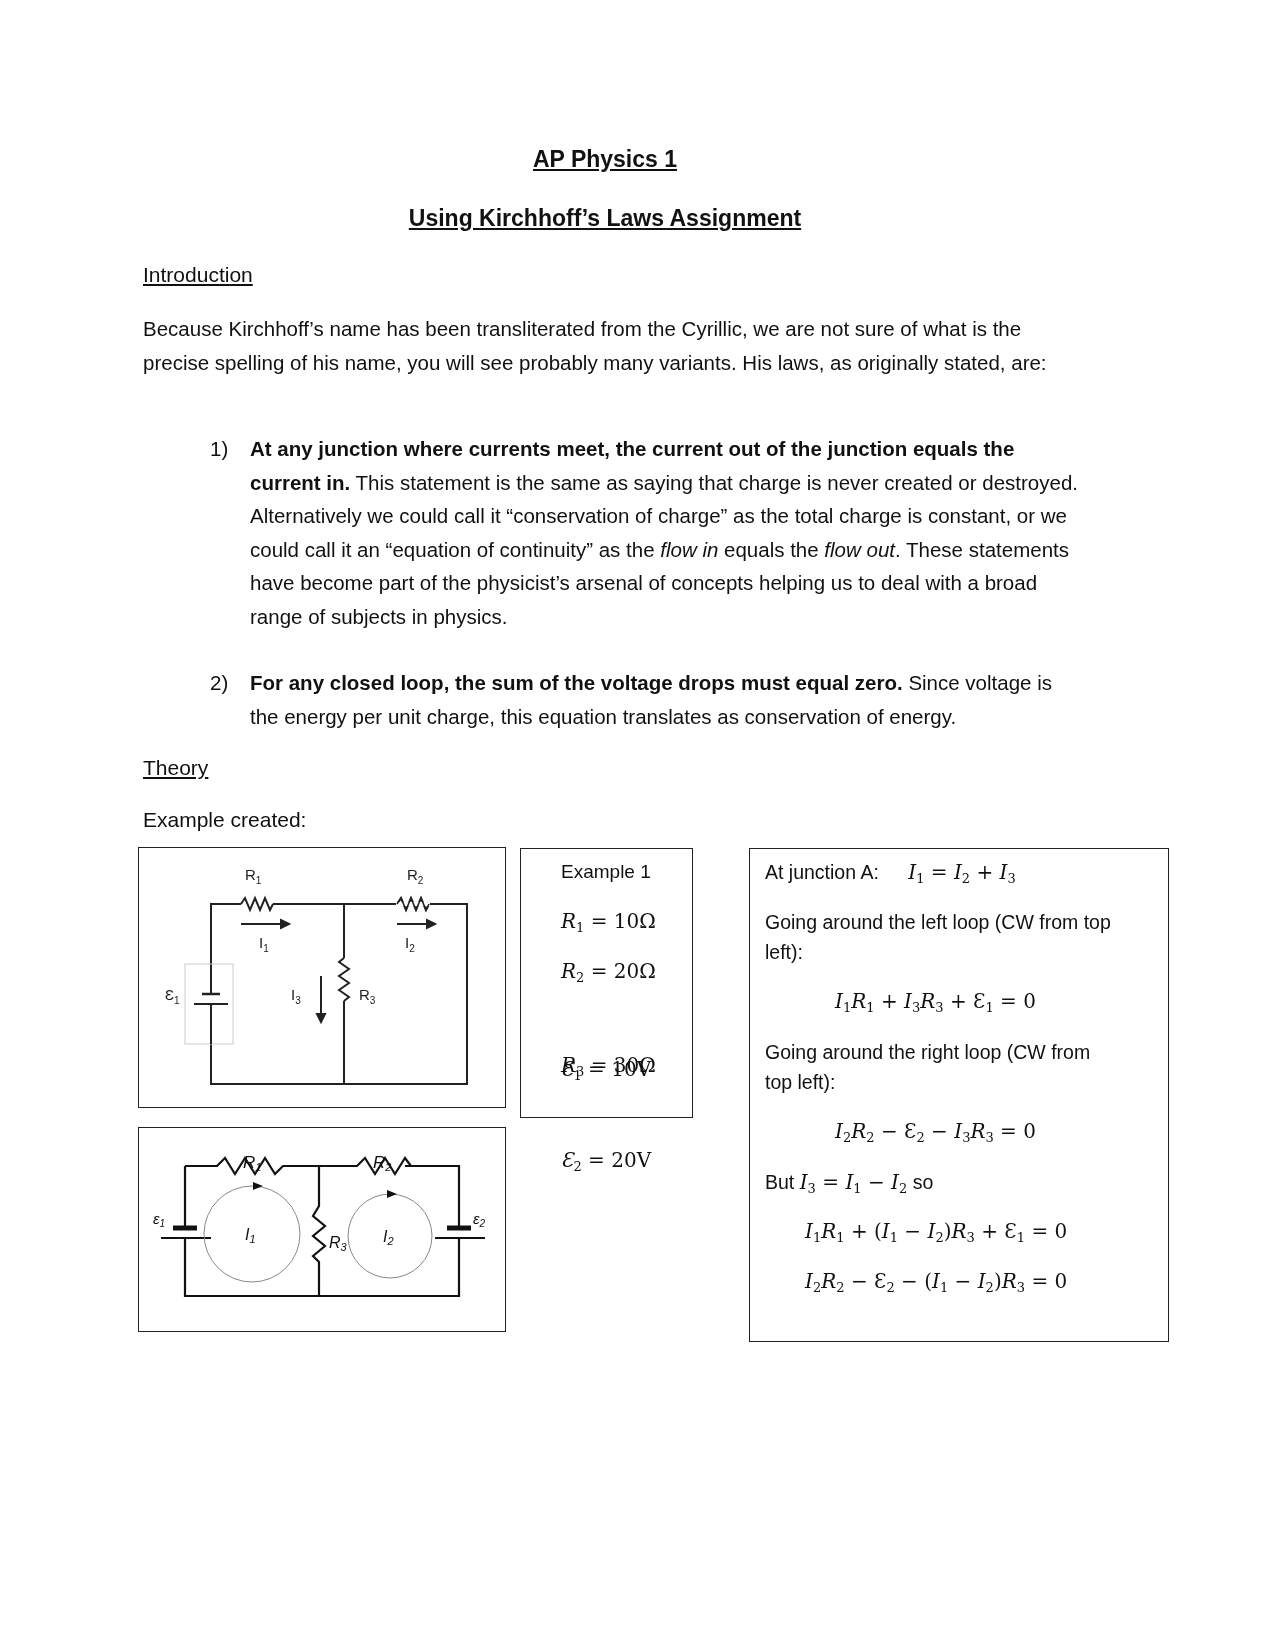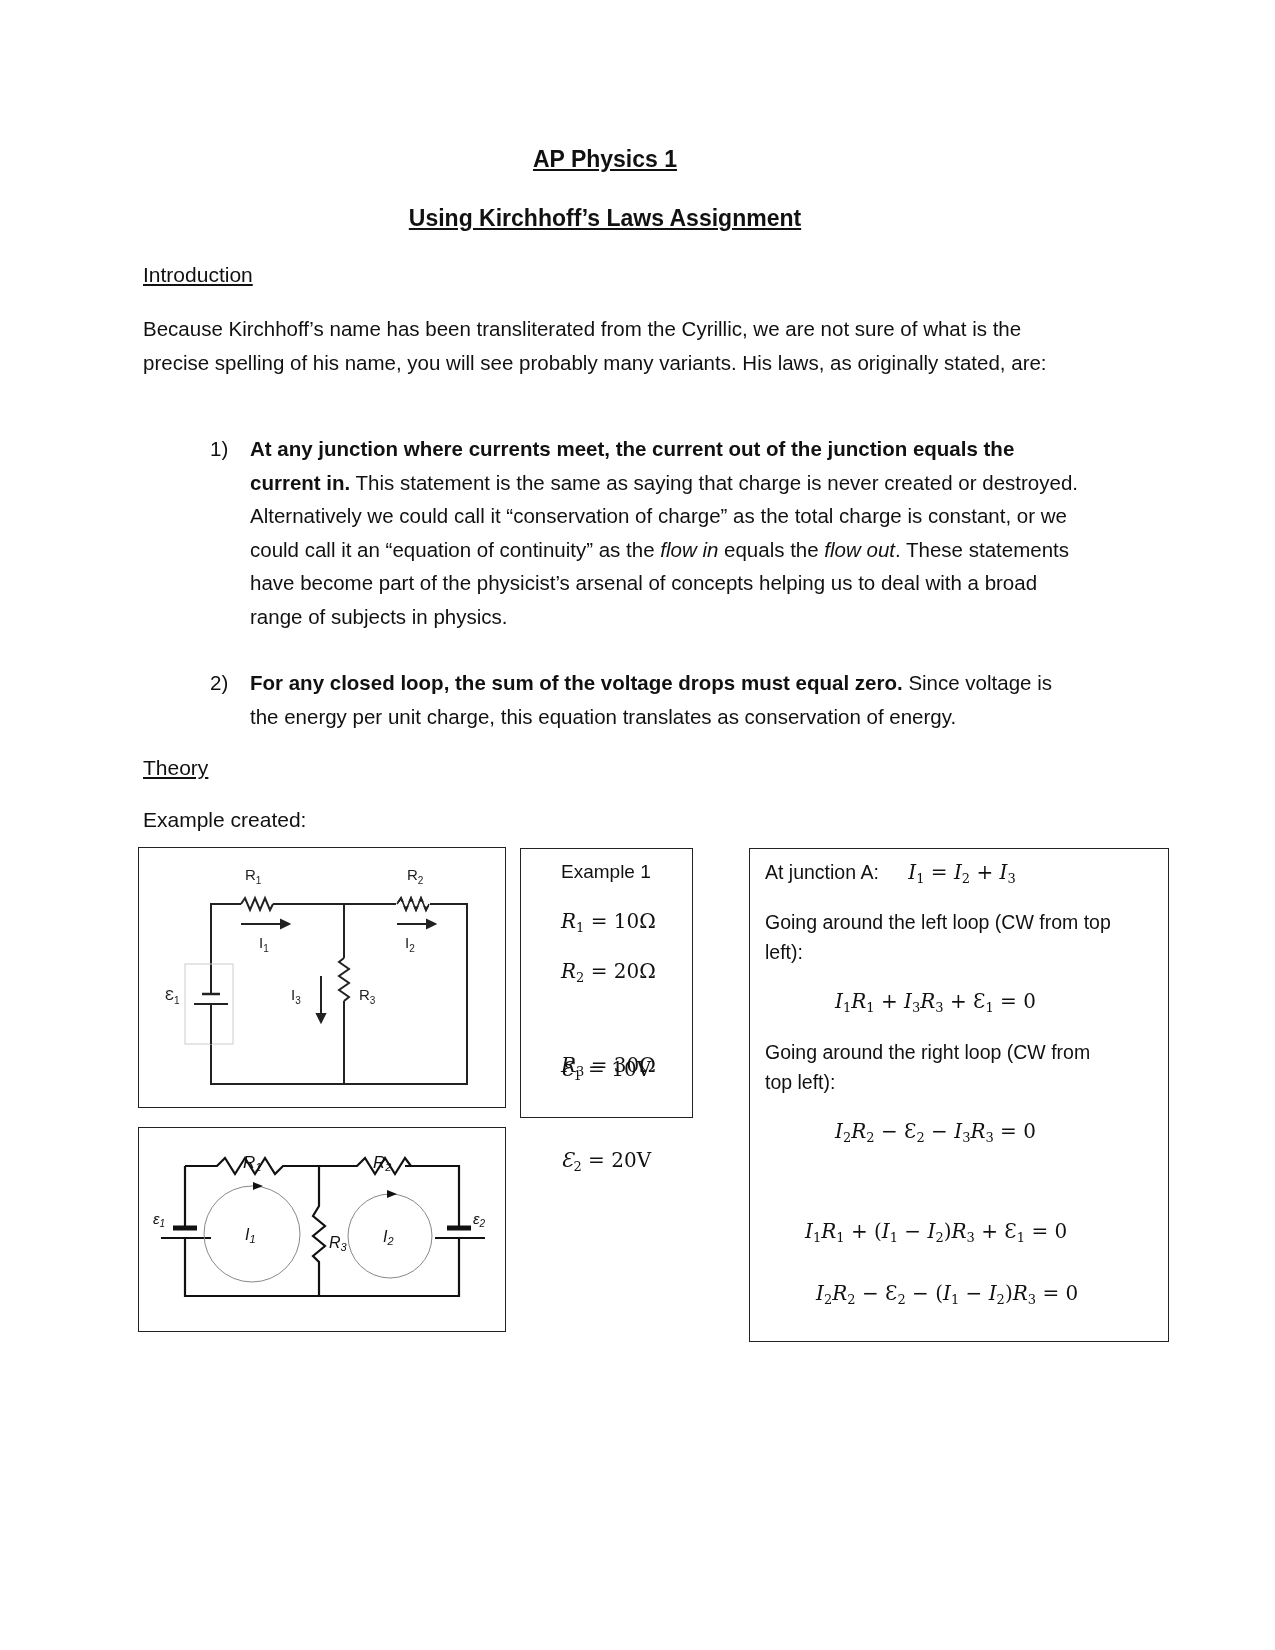--- a/index.html
+++ b/index.html
@@ -135,15 +135,20 @@
 
 <div class="abs box" style="left:749px; top:848px; width:420px; height:494px;">
   <div class="rt" style="top:8px;">
     <span>At junction A:</span>
     <span class="math" style="margin-left:24px;"><i>I</i><sub>1</sub> = <i>I</i><sub>2</sub> + <i>I</i><sub>3</sub></span>
   </div>
   <div class="rt" style="top:58px;">Going around the left loop (CW from top left):</div>
   <div class="eq math" style="top:140px; left:85px;"><i>I</i><sub>1</sub><i>R</i><sub>1</sub> + <i>I</i><sub>3</sub><i>R</i><sub>3</sub> + Ɛ<sub>1</sub> = 0</div>
   <div class="rt" style="top:188px;">Going around the right loop (CW from top left):</div>
   <div class="eq math" style="top:270px; left:85px;"><i>I</i><sub>2</sub><i>R</i><sub>2</sub> − Ɛ<sub>2</sub> − <i>I</i><sub>3</sub><i>R</i><sub>3</sub> = 0</div>
+  <div class="rt" style="top:318px;">
+    <span>But</span>
+    <span class="math"><i>I</i><sub>3</sub> = <i>I</i><sub>1</sub> − <i>I</i><sub>2</sub></span>
+    <span>so</span>
+  </div>
   <div class="eq math" style="top:370px; left:55px;"><i>I</i><sub>1</sub><i>R</i><sub>1</sub> + (<i>I</i><sub>1</sub> − <i>I</i><sub>2</sub>)<i>R</i><sub>3</sub> + Ɛ<sub>1</sub> = 0</div>
-  <div class="eq math" style="top:420px; left:66px;margin-top:12px;"><i>I</i><sub>2</sub><i>R</i><sub>2</sub> − Ɛ<sub>2</sub> − (<i>I</i><sub>1</sub> − <i>I</i><sub>2</sub>)<i>R</i><sub>3</sub> = 0</div>
+  <div class="eq math" style="top:420px; left:55px;"><i>I</i><sub>2</sub><i>R</i><sub>2</sub> − Ɛ<sub>2</sub> − (<i>I</i><sub>1</sub> − <i>I</i><sub>2</sub>)<i>R</i><sub>3</sub> = 0</div>
 </div>
 
 </body></html>

